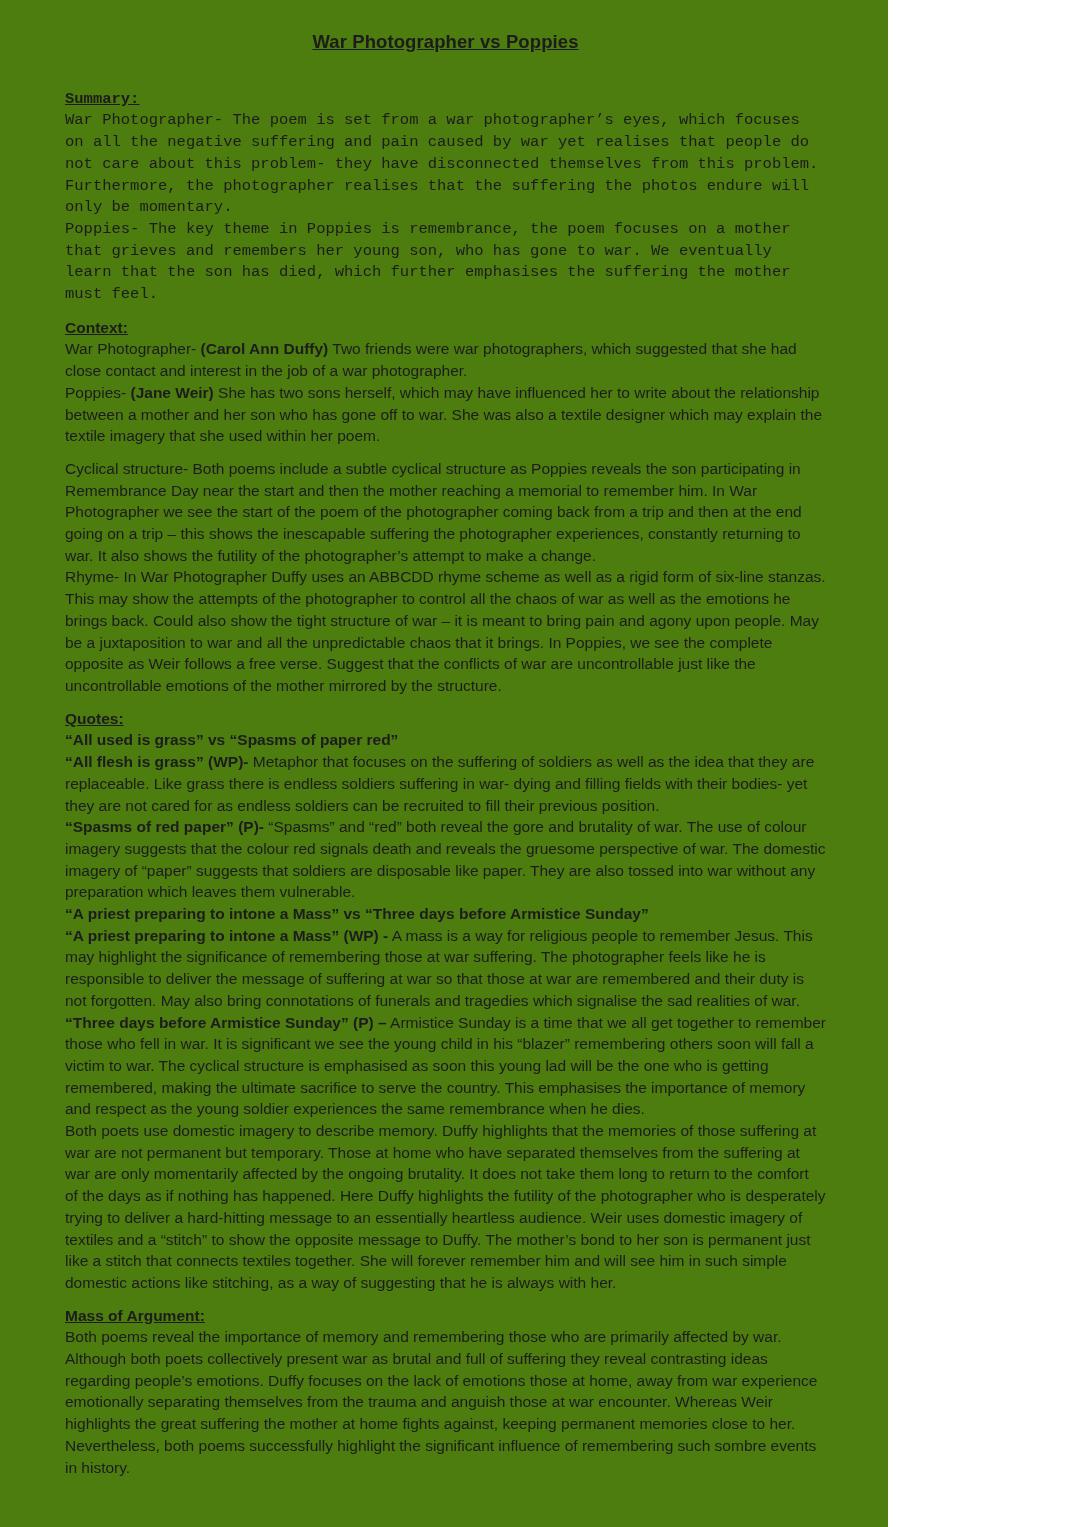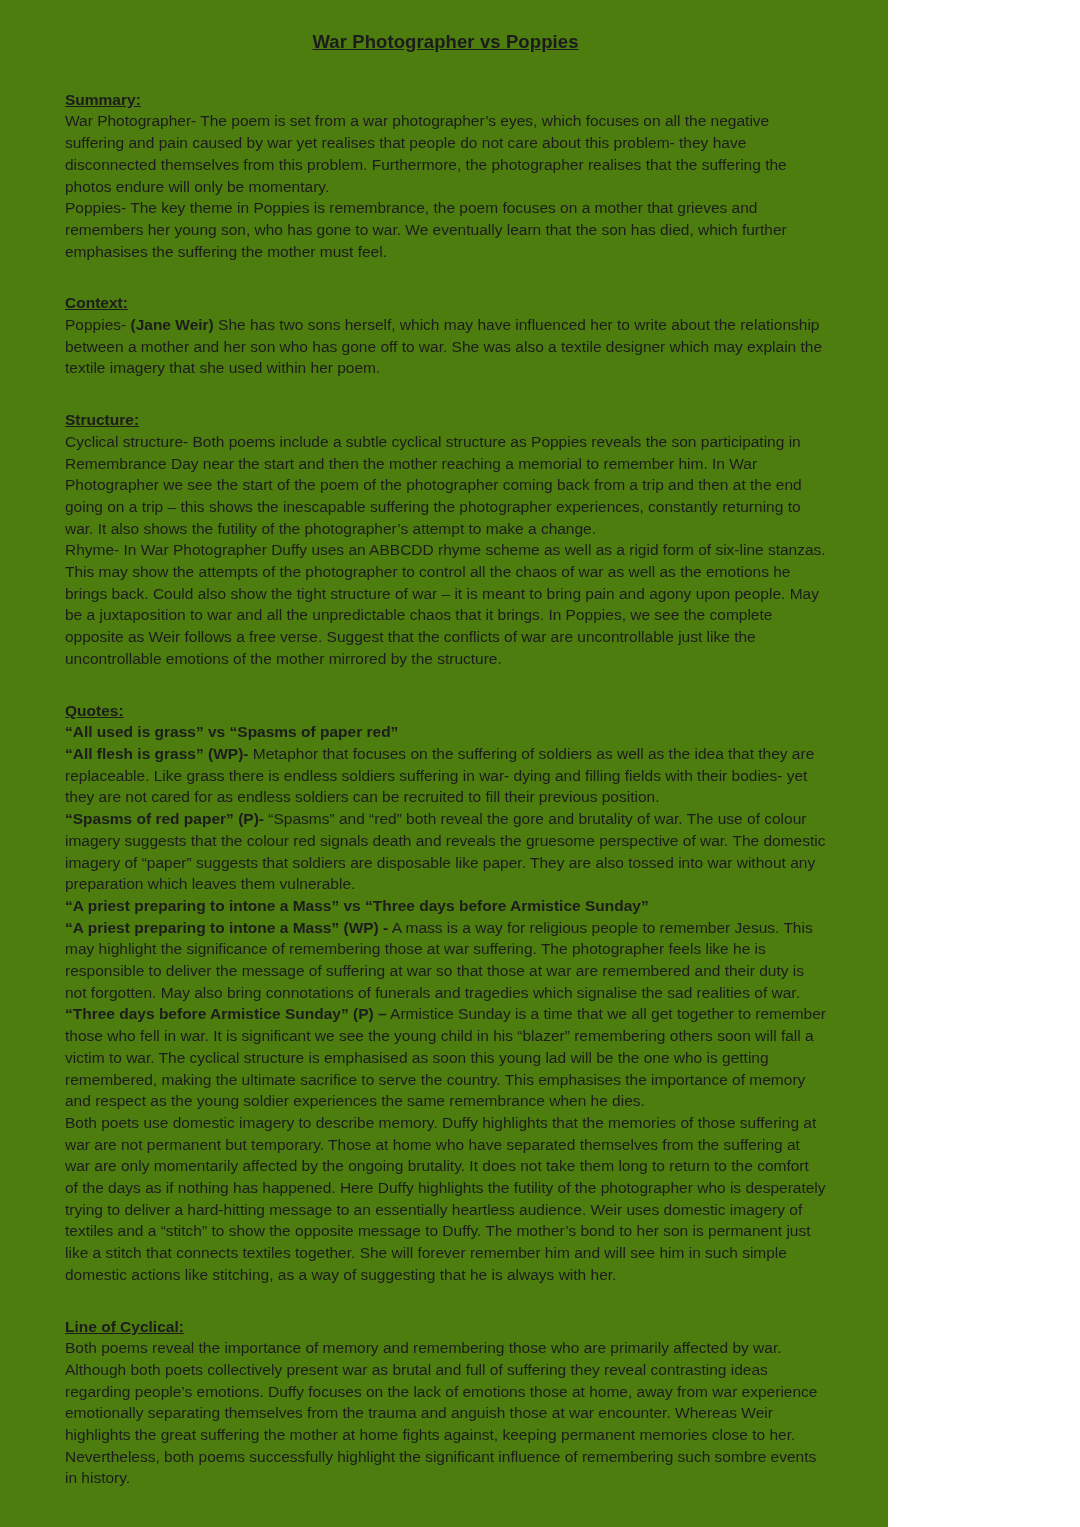--- a/index.html
+++ b/index.html
@@ -22,24 +22,25 @@
   }
   h1.doc-title {
     font-size: 18.5px;
     font-weight: 700;
     text-align: center;
     text-decoration: underline;
     margin: 0 0 36px 0;
     letter-spacing: 0.1px;
   }
   section {
-    margin-top: 30px;
+    margin-top: 11px;
   }
   section:first-of-type {
     margin-top: 14px;
+    font-family: Liberation Mono, monospace;
   }
   h2.sec-heading {
     font-size: 15.5px;
     font-weight: 700;
     text-decoration: underline;
     margin: 0;
     line-height: 21.7px;
   }
   p.para {
     margin: 0;
@@ -54,35 +55,35 @@
 <div class="page">
   <h1 class="doc-title">War Photographer vs Poppies</h1>
   <div id="doc-body">
       <section>
         <h2 class="sec-heading">Summary:</h2>
         <p class="para"><span>War Photographer- The poem is set from a war photographer’s eyes, which focuses on all the negative suffering and pain caused by war yet realises that people do not care about this problem- they have disconnected themselves from this problem. Furthermore, the photographer realises that the suffering the photos endure will only be momentary.</span></p>
         <p class="para"><span>Poppies- The key theme in Poppies is remembrance, the poem focuses on a mother that grieves and remembers her young son, who has gone to war. We eventually learn that the son has died, which further emphasises the suffering the mother must feel.</span></p>
       </section>
       <section>
         <h2 class="sec-heading">Context:</h2>
+        <p class="para"><span>War Photographer- </span><span class="b">(Carol Ann Duffy)</span><span> Two friends were war photographers, which suggested that she had close contact and interest in the job of a war photographer.</span></p>
         <p class="para"><span>Poppies- </span><span class="b">(Jane Weir)</span><span> She has two sons herself, which may have influenced her to write about the relationship between a mother and her son who has gone off to war. She was also a textile designer which may explain the textile imagery that she used within her poem.</span></p>
       </section>
       <section>
-        <h2 class="sec-heading">Structure:</h2>
         <p class="para"><span>Cyclical structure- Both poems include a subtle cyclical structure as Poppies reveals the son participating in Remembrance Day near the start and then the mother reaching a memorial to remember him. In War Photographer we see the start of the poem of the photographer coming back from a trip and then at the end going on a trip – this shows the inescapable suffering the photographer experiences, constantly returning to war. It also shows the futility of the photographer’s attempt to make a change.</span></p>
         <p class="para"><span>Rhyme- In War Photographer Duffy uses an ABBCDD rhyme scheme as well as a rigid form of six-line stanzas. This may show the attempts of the photographer to control all the chaos of war as well as the emotions he brings back. Could also show the tight structure of war – it is meant to bring pain and agony upon people. May be a juxtaposition to war and all the unpredictable chaos that it brings. In Poppies, we see the complete opposite as Weir follows a free verse. Suggest that the conflicts of war are uncontrollable just like the uncontrollable emotions of the mother mirrored by the structure.</span></p>
       </section>
       <section>
         <h2 class="sec-heading">Quotes:</h2>
         <p class="para"><span class="b">“All used is grass” vs “Spasms of paper red”</span></p>
         <p class="para"><span class="b">“All flesh is grass” (WP)-</span><span> Metaphor that focuses on the suffering of soldiers as well as the idea that they are replaceable. Like grass there is endless soldiers suffering in war- dying and filling fields with their bodies- yet they are not cared for as endless soldiers can be recruited to fill their previous position.</span></p>
         <p class="para"><span class="b">“Spasms of red paper” (P)-</span><span> “Spasms” and “red” both reveal the gore and brutality of war. The use of colour imagery suggests that the colour red signals death and reveals the gruesome perspective of war. The domestic imagery of “paper” suggests that soldiers are disposable like paper. They are also tossed into war without any preparation which leaves them vulnerable.</span></p>
         <p class="para"><span class="b">“A priest preparing to intone a Mass” vs “Three days before Armistice Sunday”</span></p>
         <p class="para"><span class="b">“A priest preparing to intone a Mass” (WP) -</span><span> A mass is a way for religious people to remember Jesus. This may highlight the significance of remembering those at war suffering. The photographer feels like he is responsible to deliver the message of suffering at war so that those at war are remembered and their duty is not forgotten. May also bring connotations of funerals and tragedies which signalise the sad realities of war.</span></p>
         <p class="para"><span class="b">“Three days before Armistice Sunday” (P) –</span><span> Armistice Sunday is a time that we all get together to remember those who fell in war.  It is significant we see the young child in his “blazer” remembering others soon will fall a victim to war. The cyclical structure is emphasised as soon this young lad will be the one who is getting remembered, making the ultimate sacrifice to serve the country. This emphasises the importance of memory and respect as the young soldier experiences the same remembrance when he dies.</span></p>
         <p class="para"><span>Both poets use domestic imagery to describe memory. Duffy highlights that the memories of those suffering at war are not permanent but temporary. Those at home who have separated themselves from the suffering at war are only momentarily affected by the ongoing brutality. It does not take them long to return to the comfort of the days as if nothing has happened. Here Duffy highlights the futility of the photographer who is desperately trying to deliver a hard-hitting message to an essentially heartless audience. Weir uses domestic imagery of textiles and a “stitch” to show the opposite message to Duffy. The mother’s bond to her son is permanent just like a stitch that connects textiles together. She will forever remember him and will see him in such simple domestic actions like stitching, as a way of suggesting that he is always with her.</span></p>
       </section>
       <section>
-        <h2 class="sec-heading">Line of Cyclical:</h2>
+        <h2 class="sec-heading">Mass of Argument:</h2>
         <p class="para"><span>Both poems reveal the importance of memory and remembering those who are primarily affected by war. Although both poets collectively present war as brutal and full of suffering they reveal contrasting ideas regarding people’s emotions. Duffy focuses on the lack of emotions those at home, away from war experience emotionally separating themselves from the trauma and anguish those at war encounter. Whereas Weir highlights the great suffering the mother at home fights against, keeping permanent memories close to her. Nevertheless, both poems successfully highlight the significant influence of remembering such sombre events in history.</span></p>
       </section>
     </div>
 </div>
 
 </body></html>

